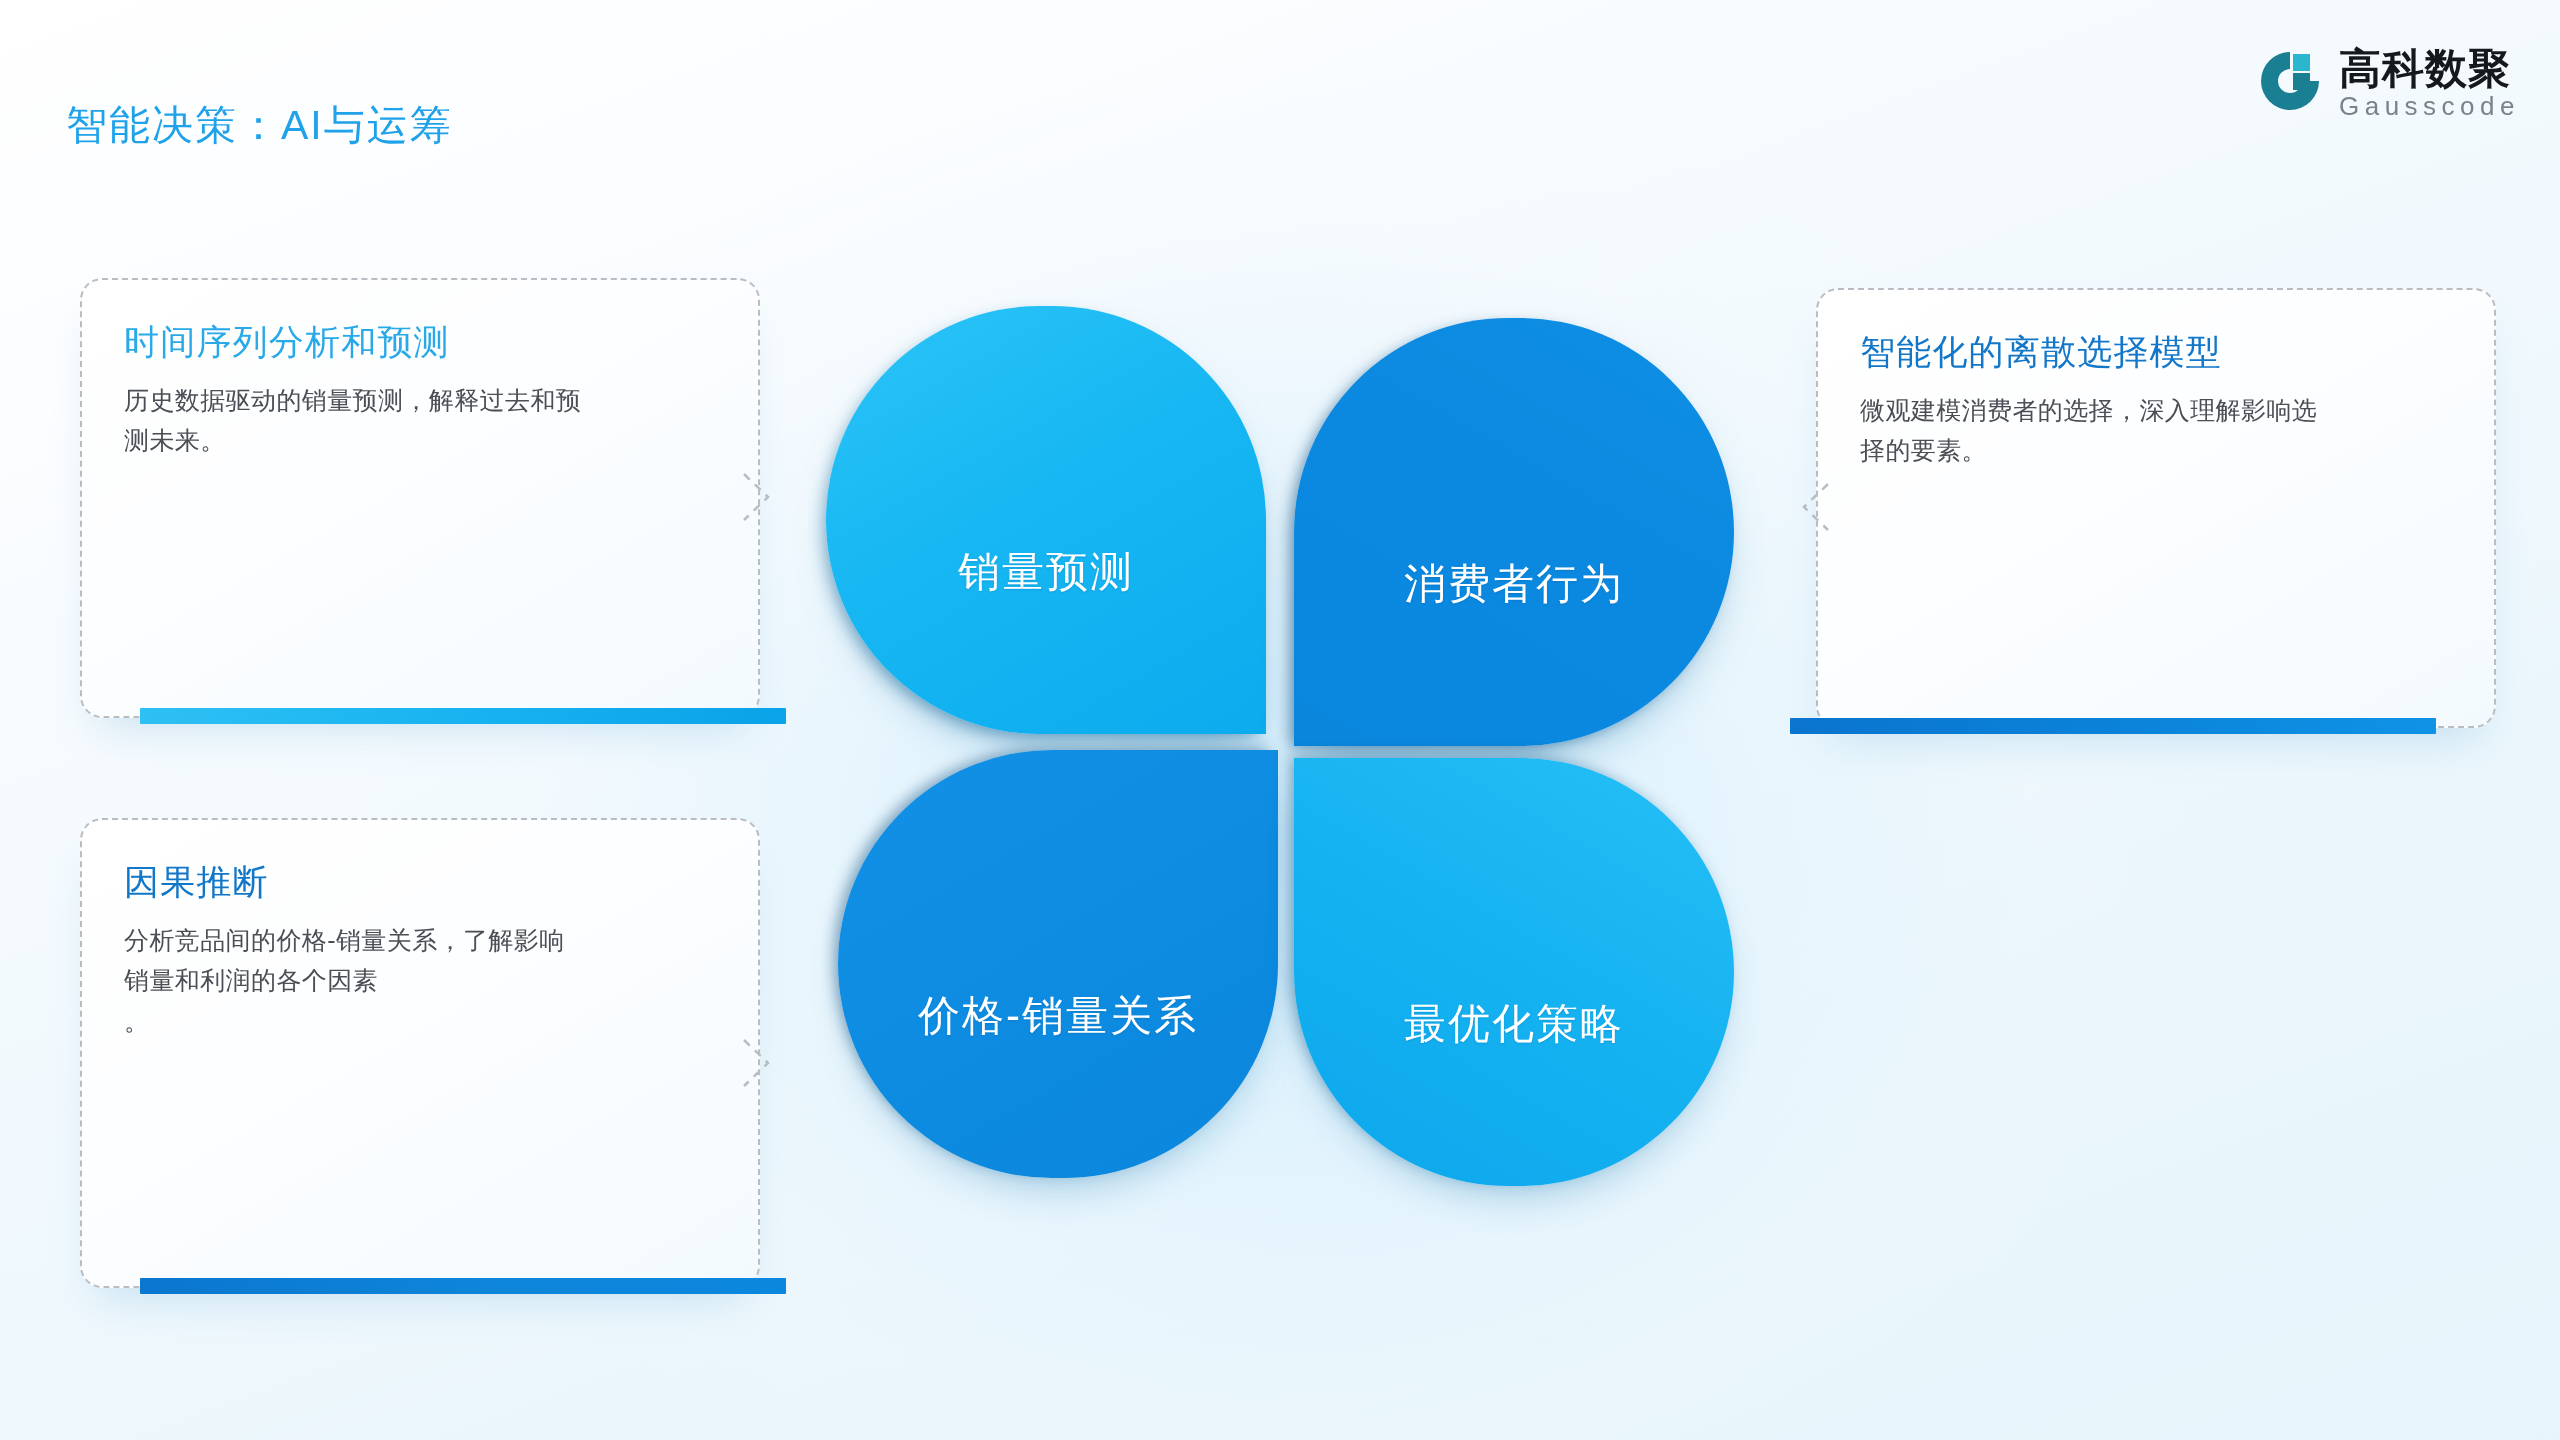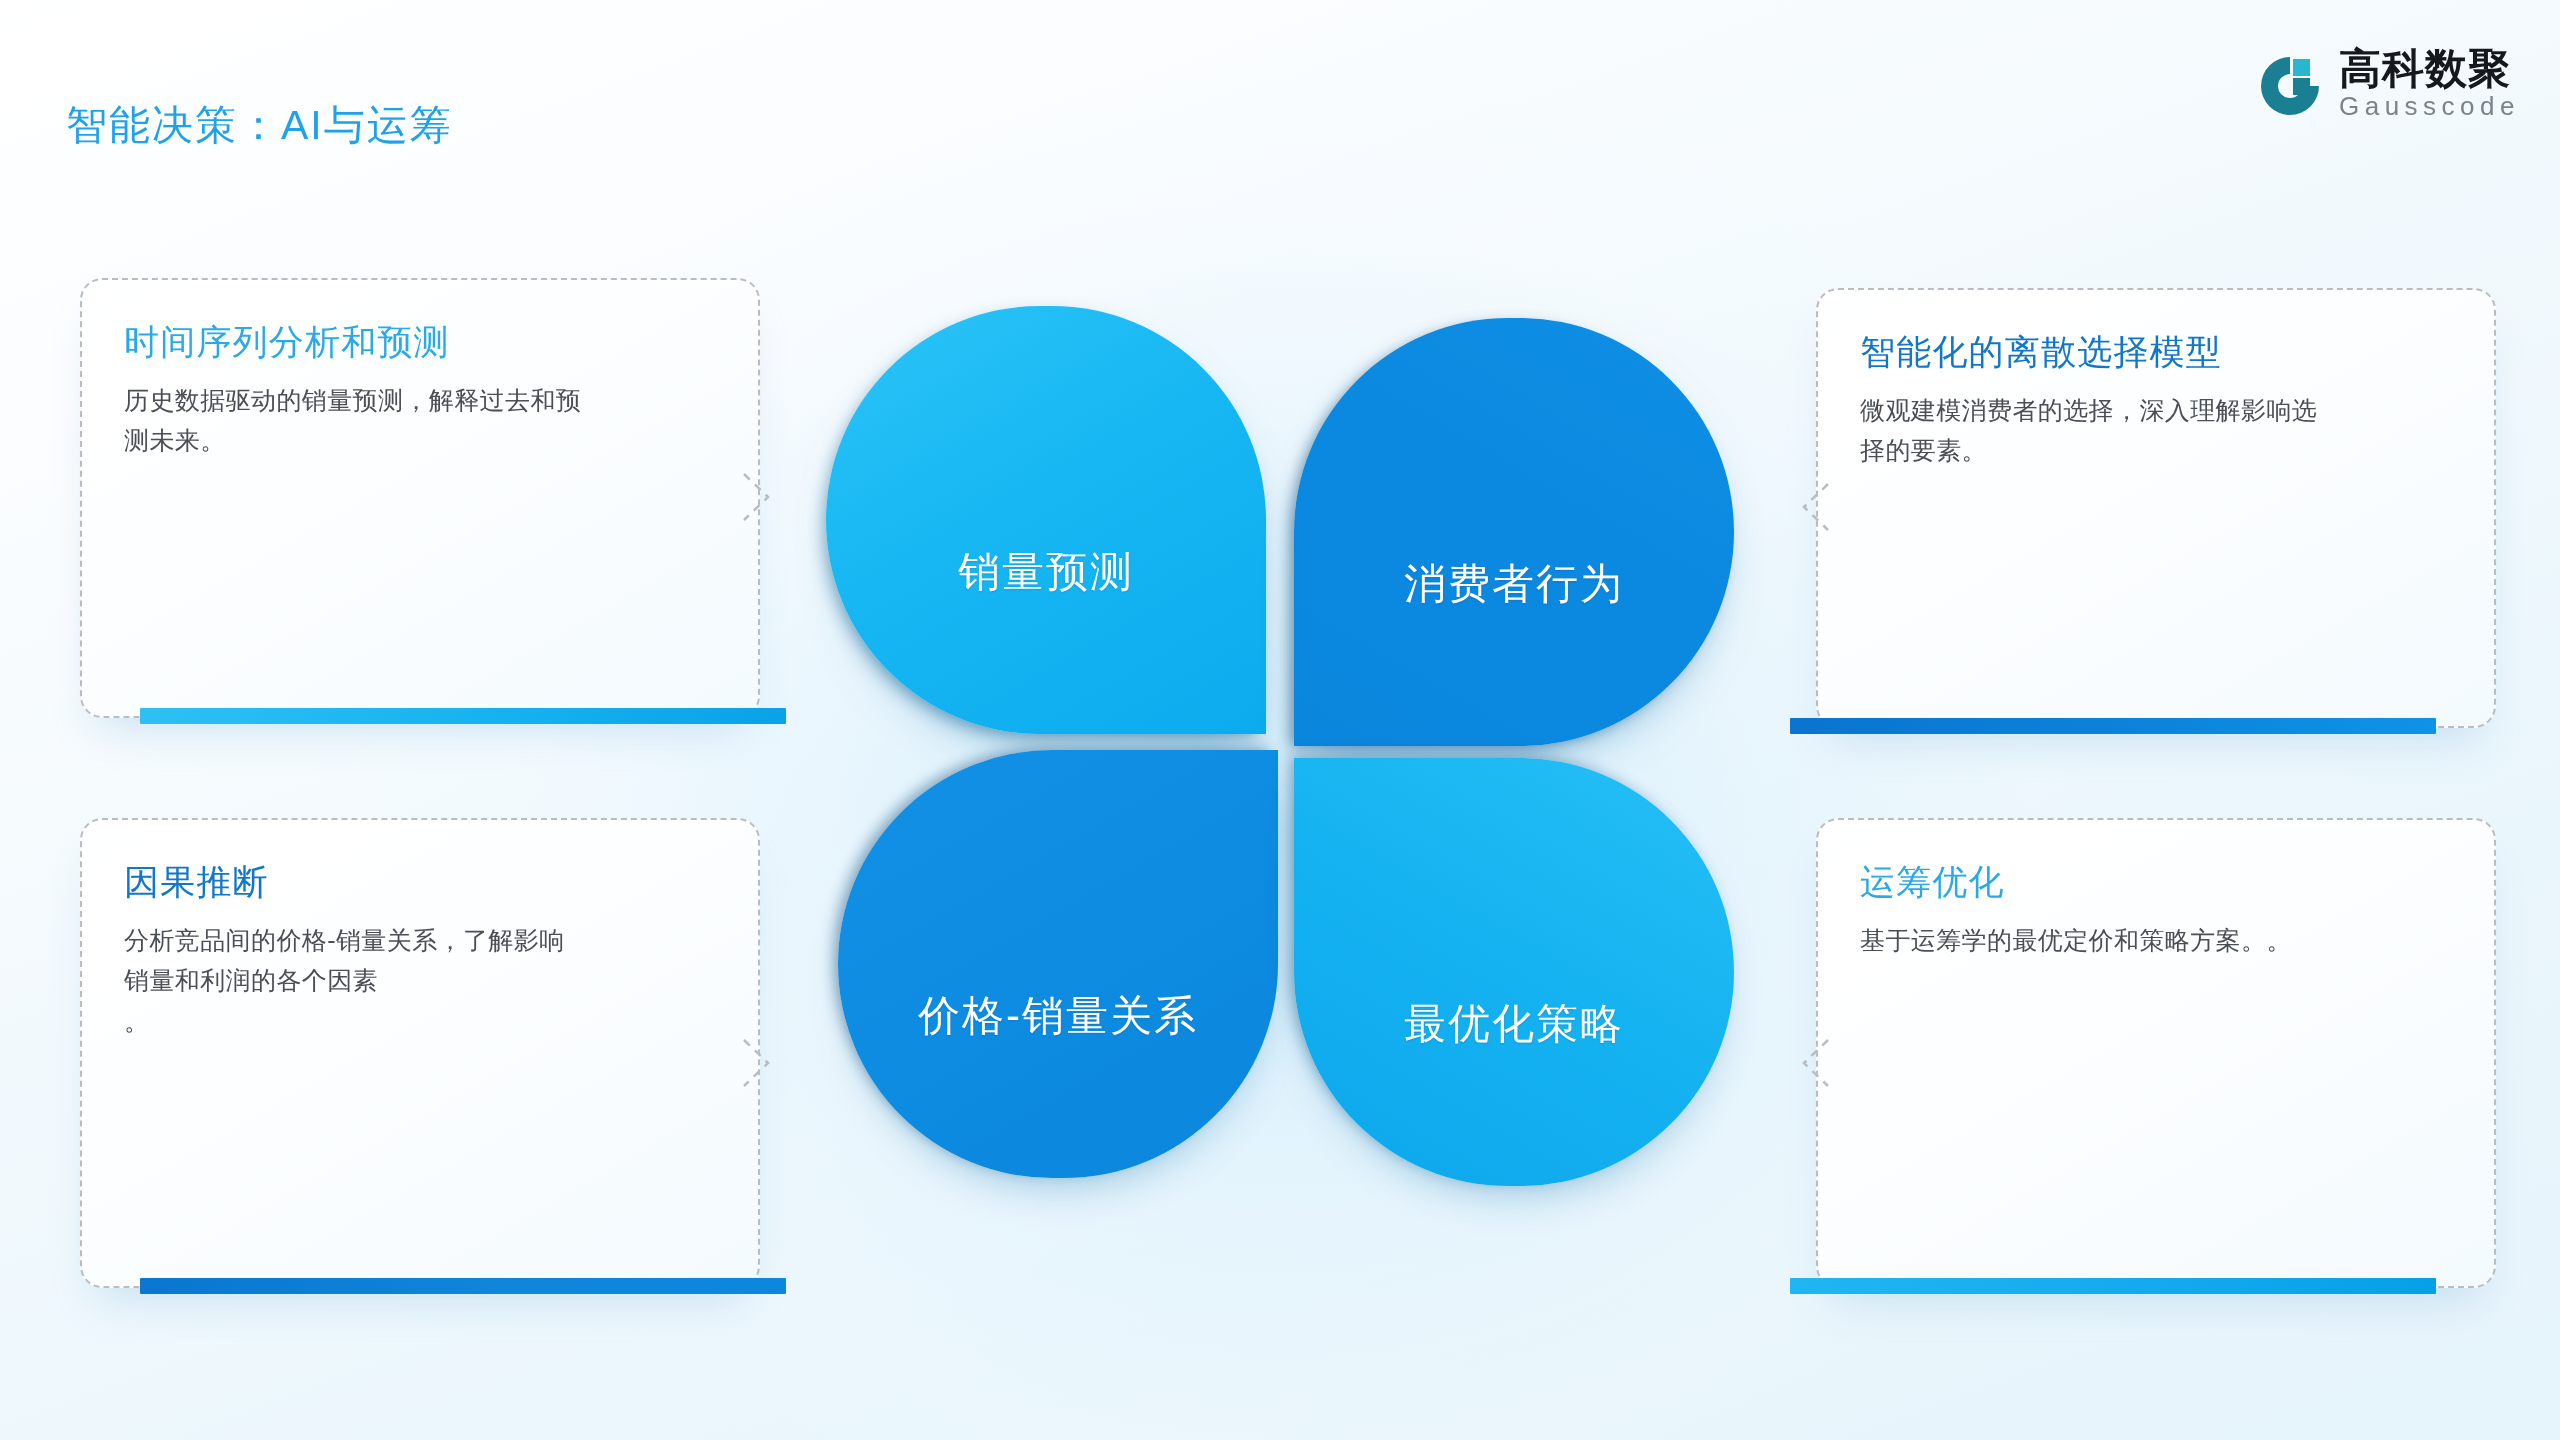--- a/index.html
+++ b/index.html
@@ -29,21 +29,21 @@
     font-size: 41px;
     letter-spacing: 2px;
     color: #1fa2ea;
     white-space: nowrap;
   }
   .logo {
     position: absolute;
     right: 40px;
     top: 48px;
     display: flex;
-    align-items: flex-end;
+    align-items: flex-start;
     gap: 16px;
   }
   .logo-mark {
     width: 66px;
     height: 66px;
     position: relative;
     flex: 0 0 auto;
   }
   .logo-text {
     display: flex;
@@ -242,32 +242,20 @@
 择的要素。</div>
     </div>
     <div class="card-bar" id="bar-tr"></div>
     <div class="notch" id="notch-tr">
       <svg width="38" height="54" viewBox="0 0 38 54">
         <path d="M26 4 L2 27 L26 50" fill="none" stroke="#b9bdc1" stroke-width="2.5" stroke-dasharray="8 7"></path>
       </svg>
     </div>
   </div>
 
-  <div class="card" id="card-br">
-    <div class="card-inner">
-      <div class="card-title" style="color:#2aa9e8">运筹优化</div>
-      <div class="card-body">基于运筹学的最优定价和策略方案。。</div>
-    </div>
-    <div class="card-bar" id="bar-br"></div>
-    <div class="notch" id="notch-br">
-      <svg width="38" height="54" viewBox="0 0 38 54">
-        <path d="M26 4 L2 27 L26 50" fill="none" stroke="#b9bdc1" stroke-width="2.5" stroke-dasharray="8 7"></path>
-      </svg>
-    </div>
-  </div>
 
   <div class="flower">
     <div class="petal-glow"></div>
 
     <div class="petal" id="petal-tl">
       <span>销量预测</span>
     </div>
     <div class="petal" id="petal-tr">
       <span>消费者行为</span>
     </div>

